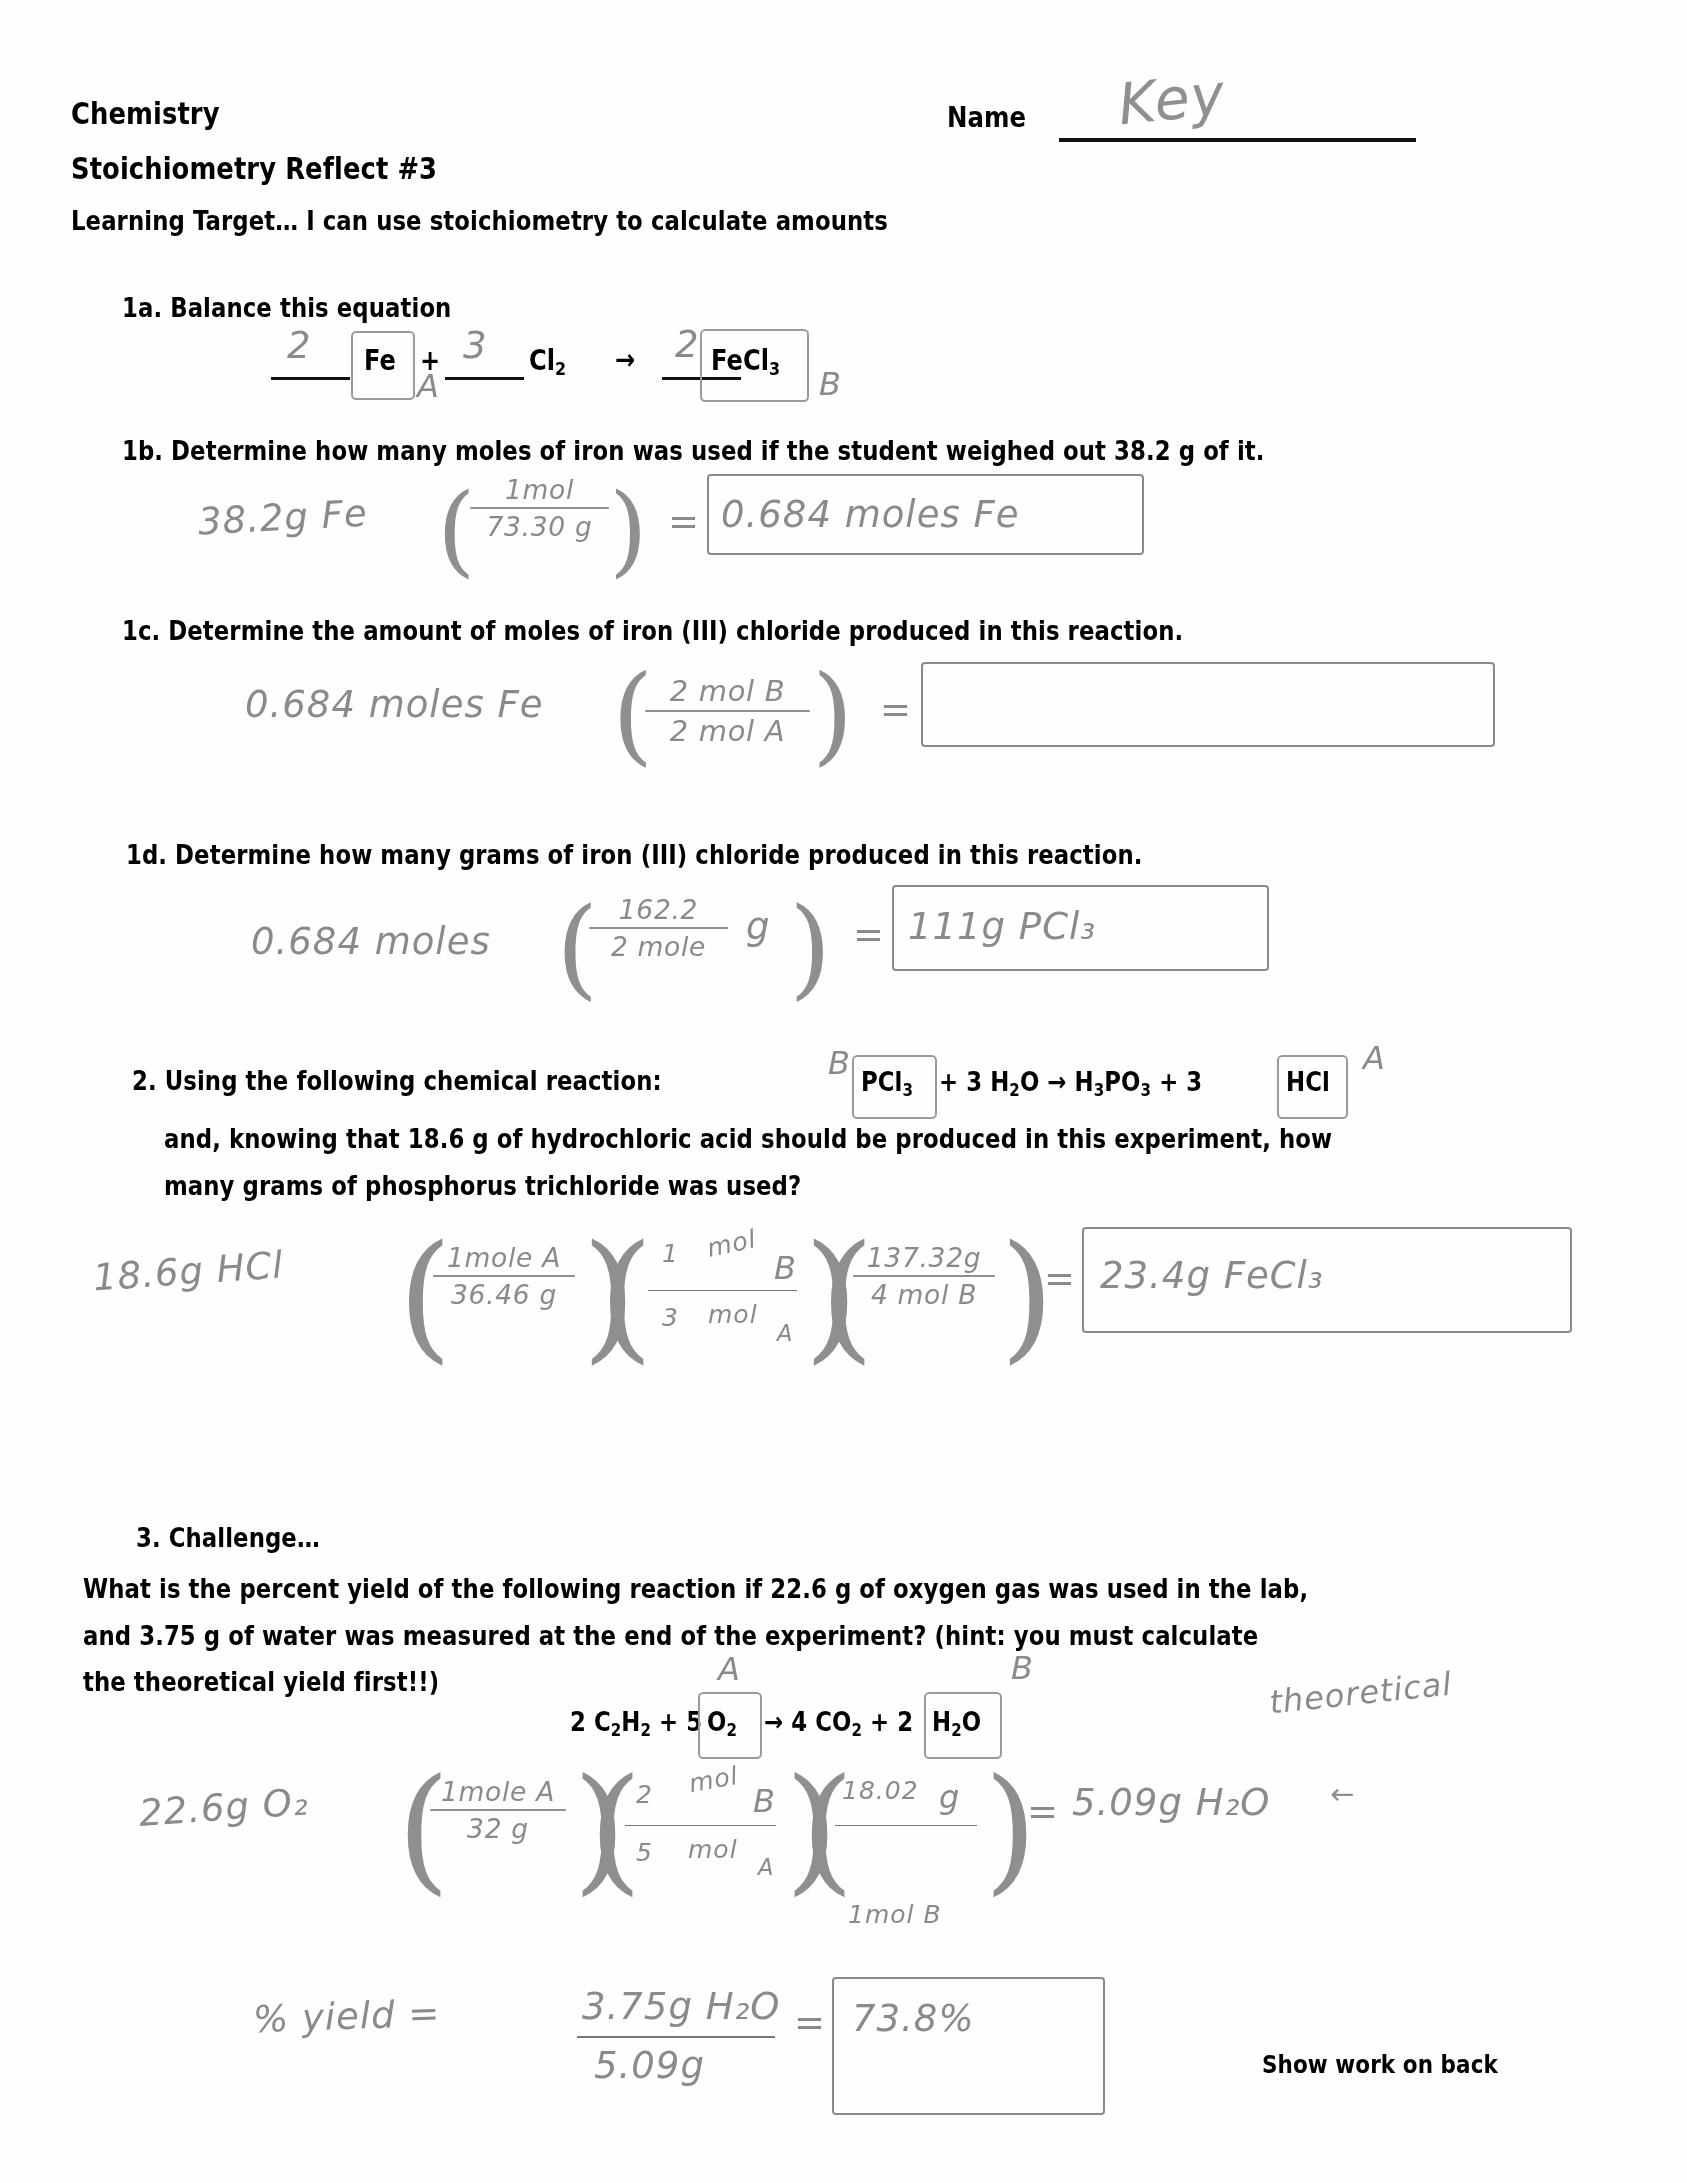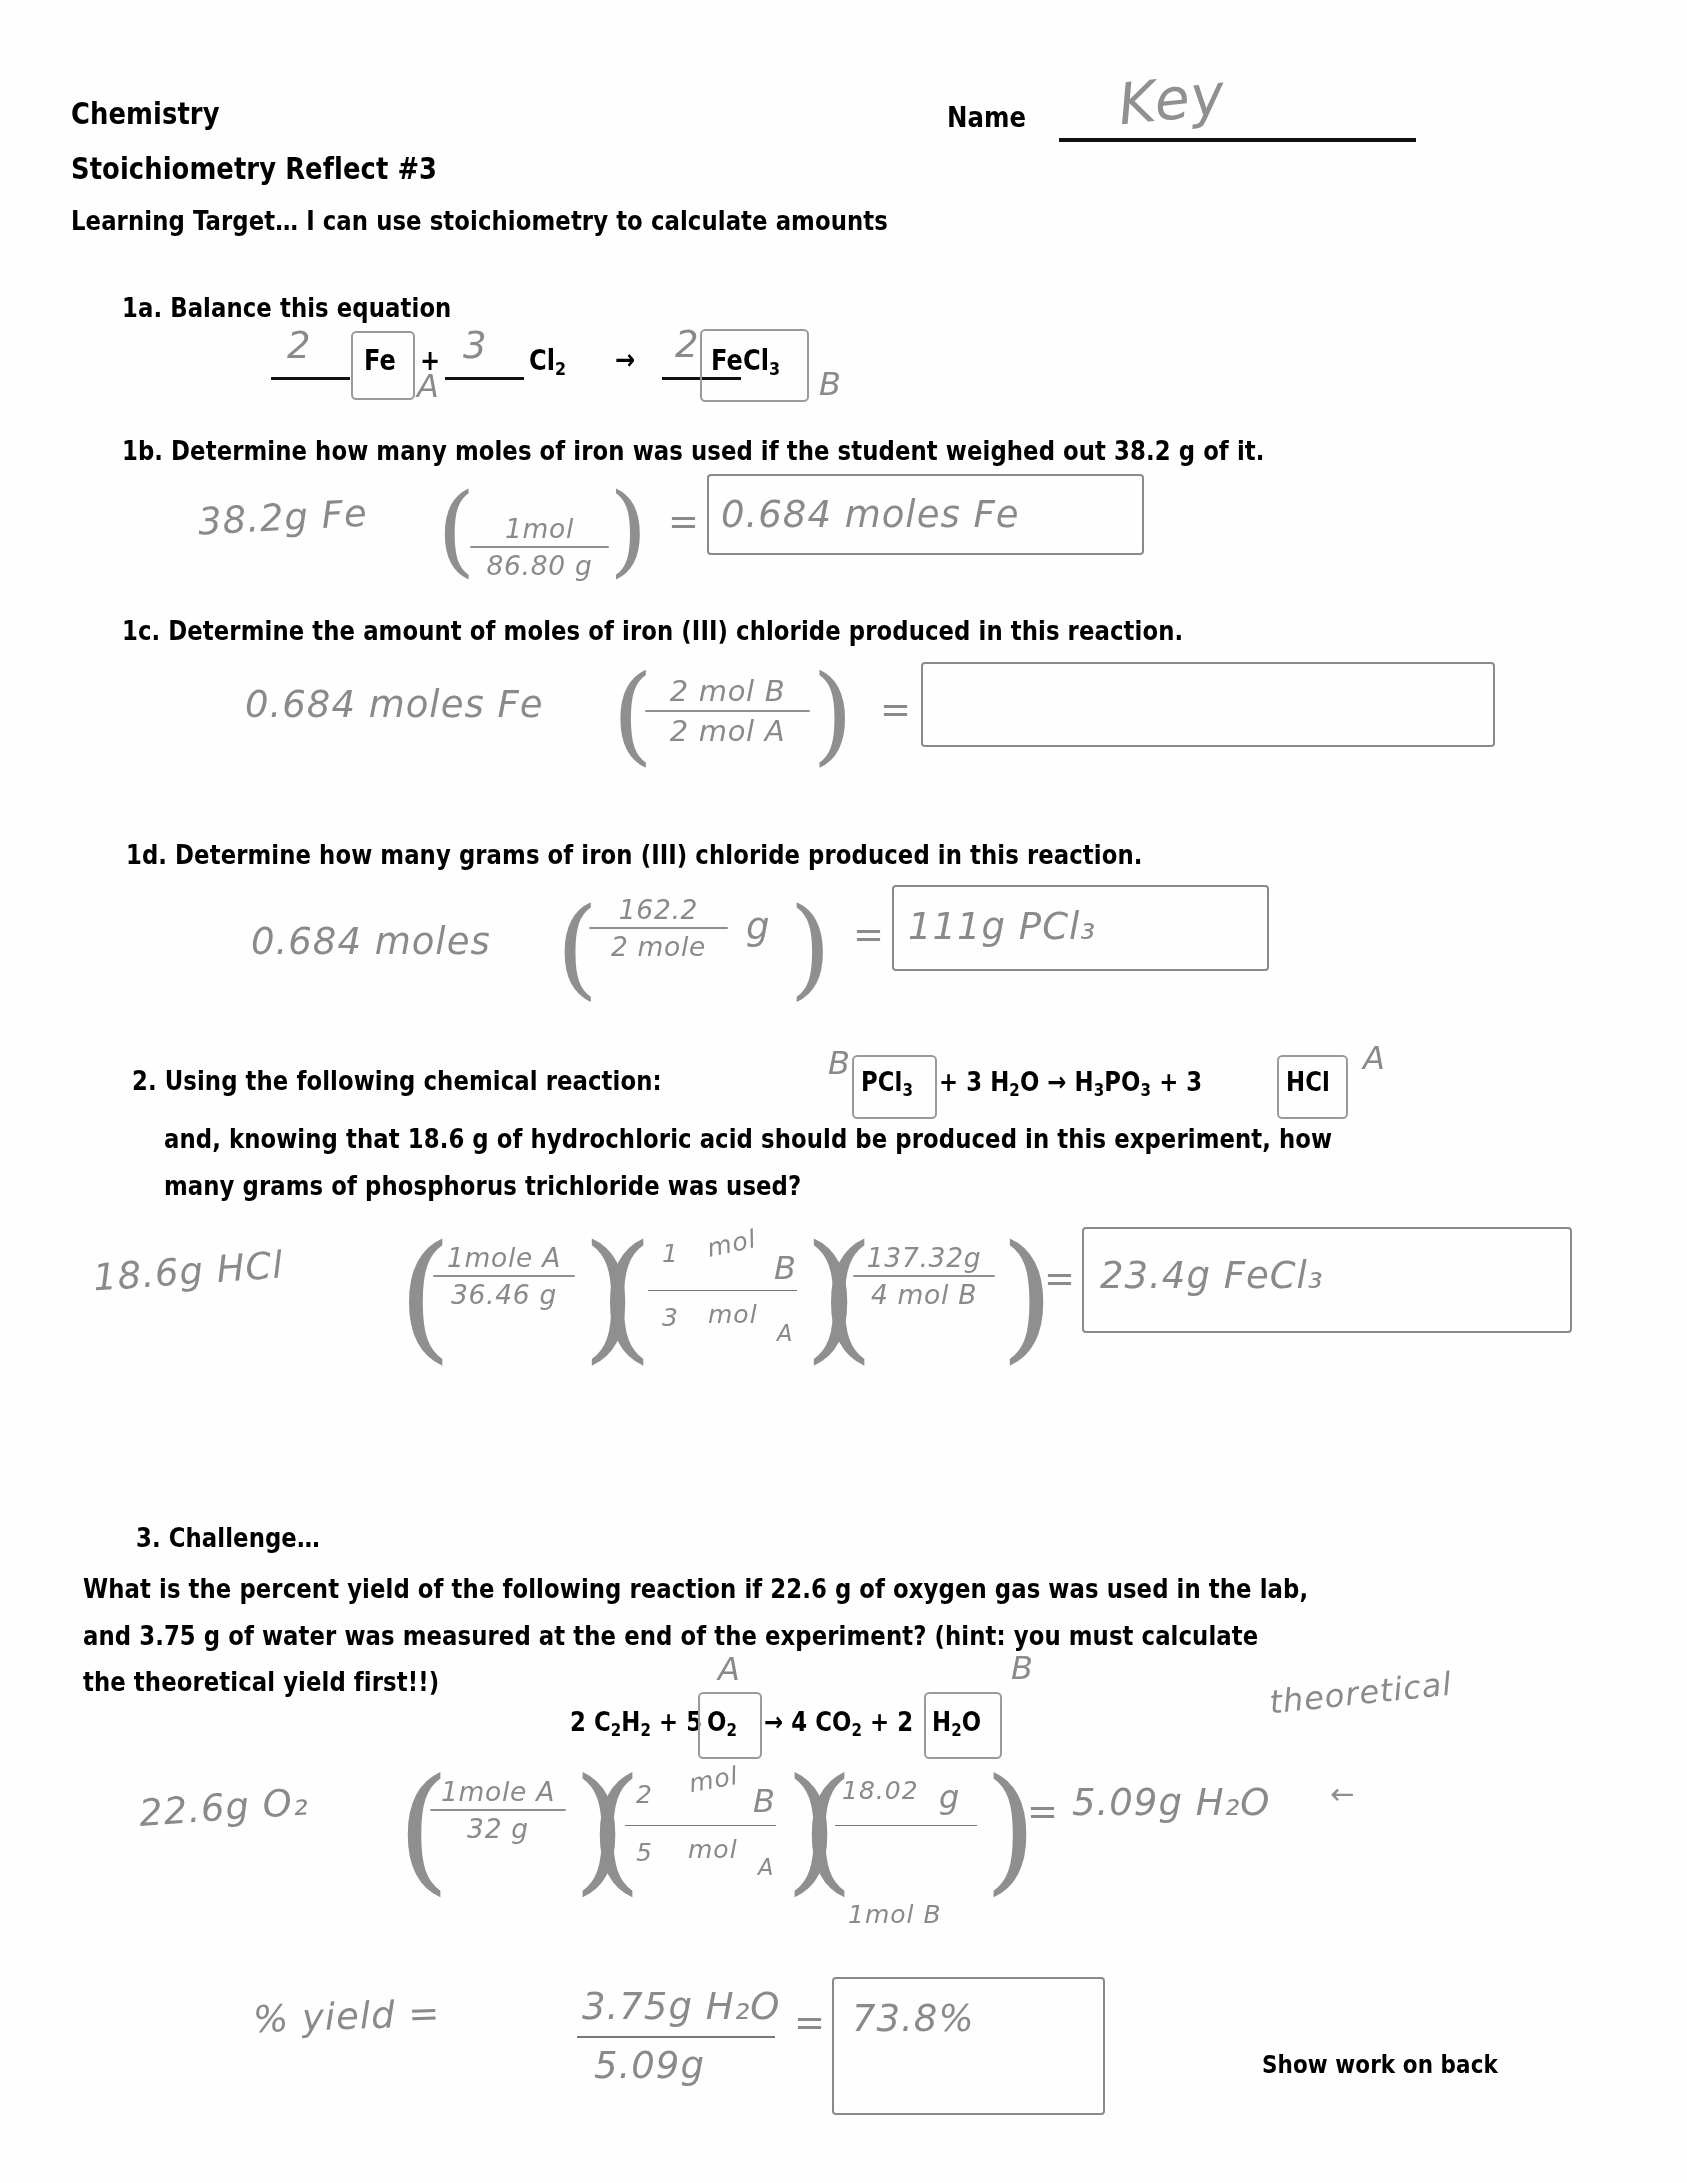--- a/index.html
+++ b/index.html
@@ -160,24 +160,24 @@
 
   <div class="printed t-eq" style="left:711px; top:344px;">FeCl<sub>3</sub></div>
   <div class="pbox" style="left:700px; top:329px; width:109px; height:73px;"></div>
   <div class="hand hw-md" style="left:819px; top:365px;">B</div>
 
   <div class="printed t-q" style="left:122px; top:435px;">1b. Determine how many moles of iron was used if the student weighed out 38.2 g of it.</div>
 
   <div class="hand hw-lg" style="left:198px; top:496px; transform:rotate(-3deg);">38.2g Fe</div>
 
   <div class="paren" style="left:437px; top:480px; font-size:99px; line-height:1;">(</div>
-  <div class="frac f-md" style="left:470px; top:513px; width:139px;">
+  <div class="frac f-md" style="left:470px; top:474px; width:139px;">
     <span class="num">1mol</span>
     <span class="bar"></span>
-    <span class="den">86.80 g</span>
+    <span class="den">73.30 g</span>
   </div>
   <div class="paren" style="left:609px; top:480px; font-size:99px; line-height:1;">)</div>
 
   <div class="hand hw-lg" style="left:668px; top:500px;">=</div>
 
   <div class="hbox" style="left:707px; top:474px; width:437px; height:81px;"></div>
   <div class="hand hw-lg" style="left:721px; top:493px;">0.684 moles Fe</div>
 
   <div class="printed t-q" style="left:122px; top:615px;">1c. Determine the amount of moles of iron (III) chloride produced in this reaction.</div>
 

